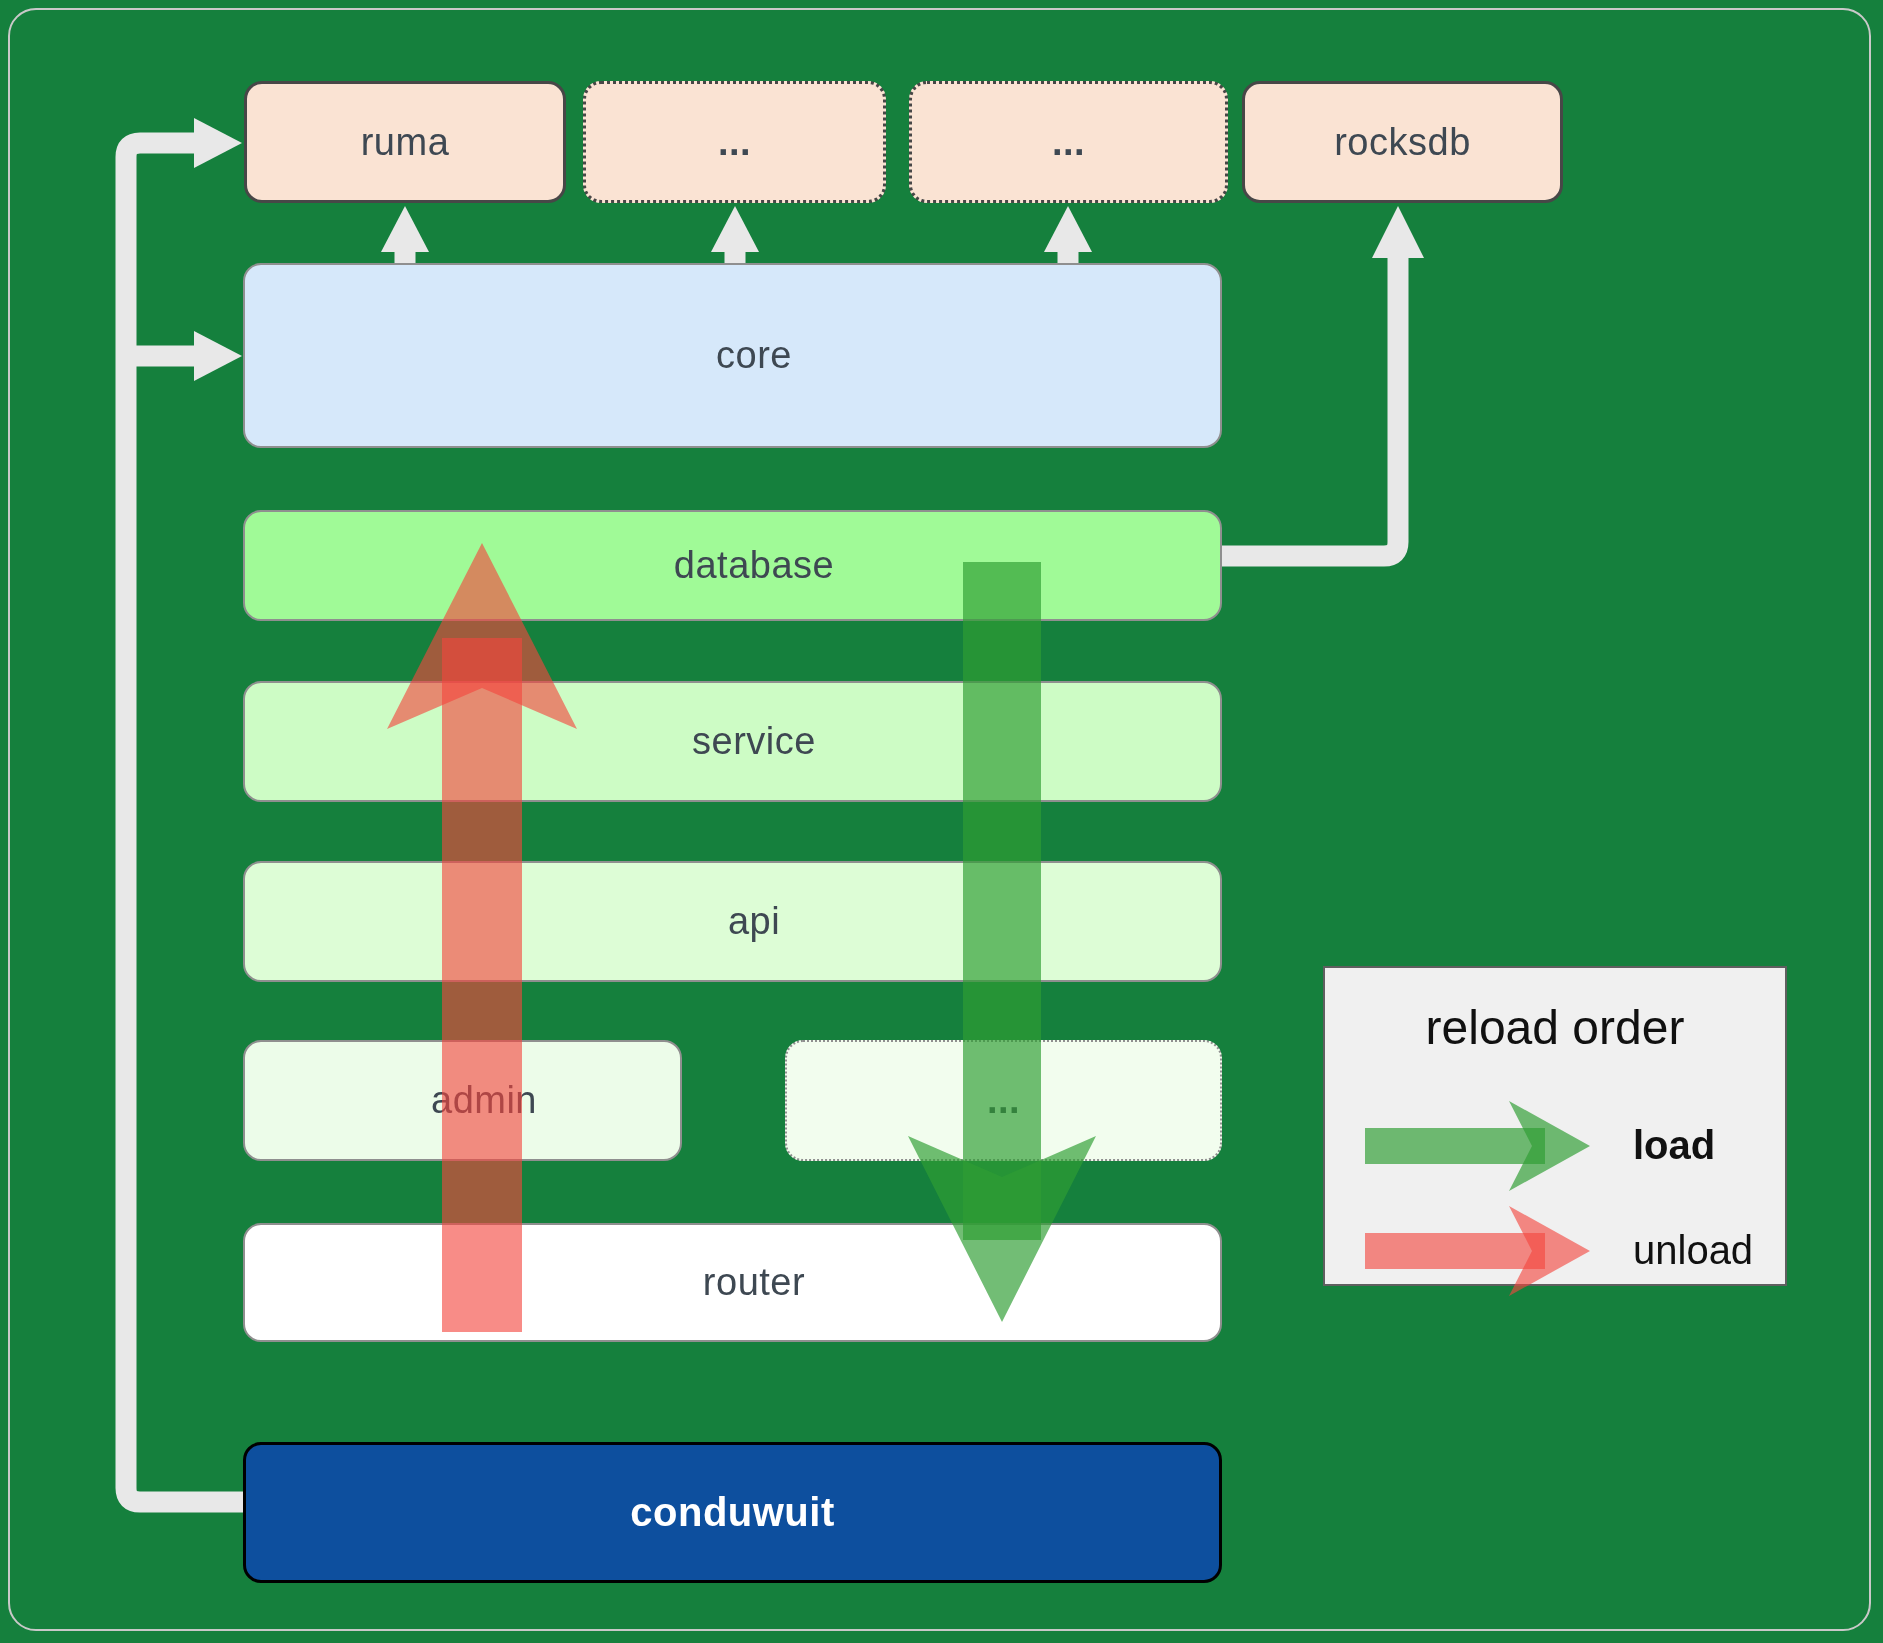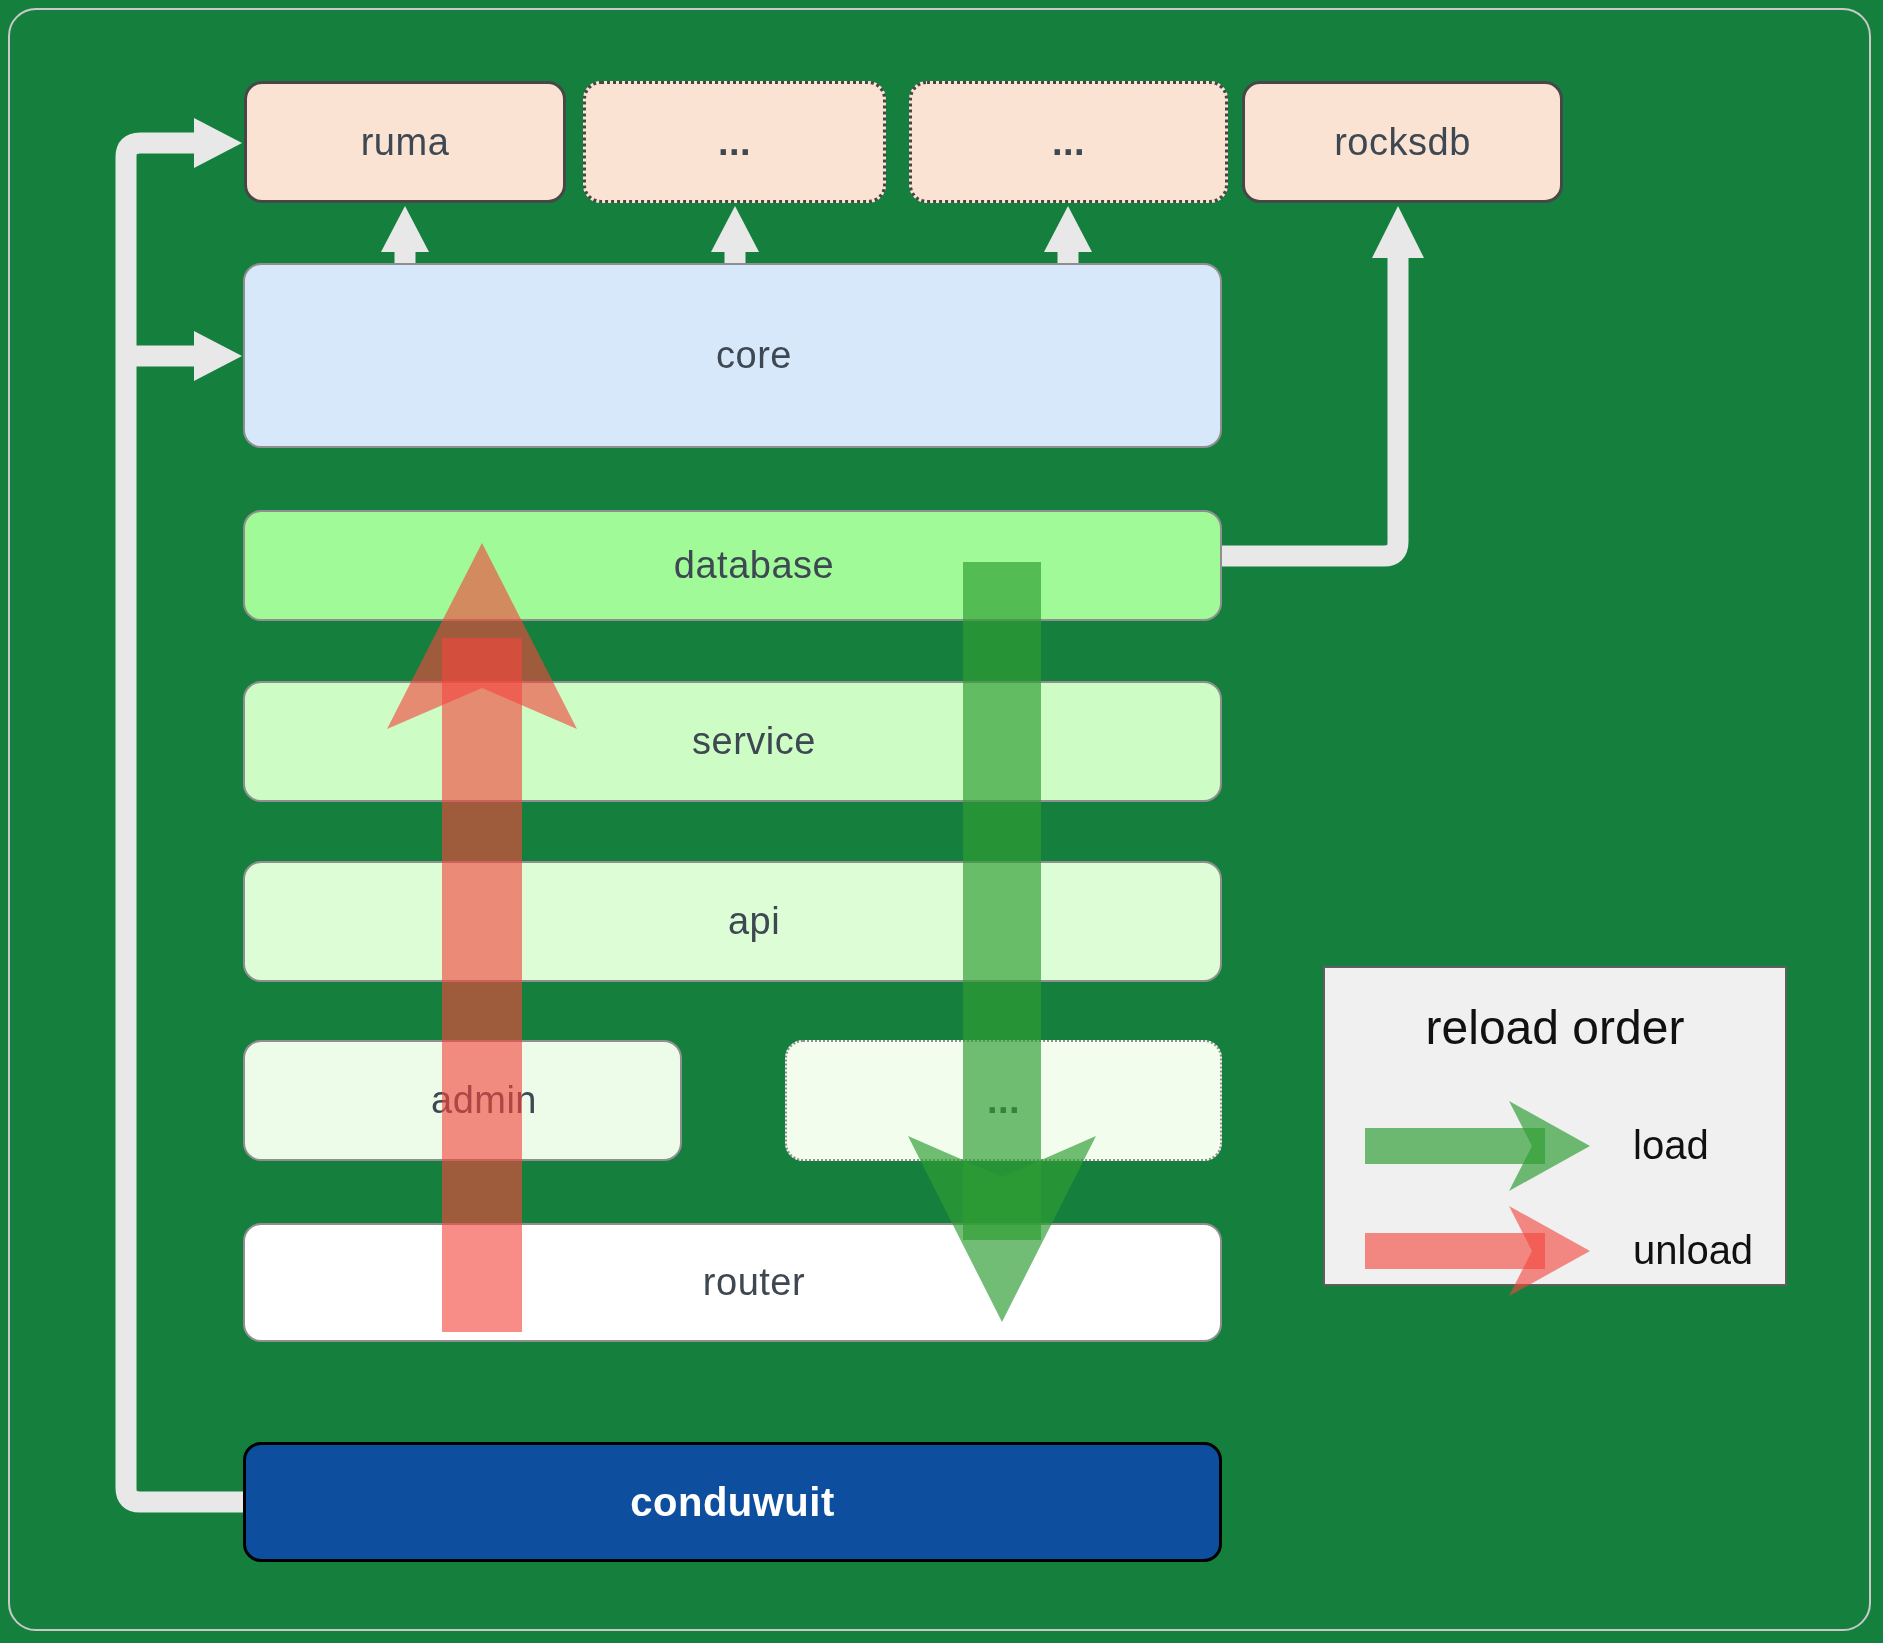--- a/index.html
+++ b/index.html
@@ -100,32 +100,32 @@
     <span>admin</span>
   </div>
   <div class="box b-dot-gray bold" style="left: 785px; top: 1040px; width: 437px; height: 121px; background: rgb(242, 253, 238);">
     <span>...</span>
   </div>
 
   <div class="box b-solid-gray" style="left: 243px; top: 1223px; width: 979px; height: 119px; background: rgb(255, 255, 255);">
     <span>router</span>
   </div>
 
-  <div class="box b-solid-black bold white-text" style="left: 243px; top: 1442px; width: 979px; height: 120px; background: rgb(13, 79, 158);">
+  <div class="box b-solid-black bold white-text" style="left: 243px; top: 1442px; width: 979px; height: 141px; background: rgb(13, 79, 158);">
     <span>conduwuit</span>
   </div>
 
   <div class="legend" style="background: rgb(240, 240, 240);">
     <div class="legend-title">reload order</div>
 
     <svg class="legend-arrow" style="top:128px;" viewBox="0 0 240 100">
       <rect x="8" y="32" width="180" height="36" fill-opacity="0.68" fill="#2f9e33"></rect>
       <polygon points="233,50 152,5 175,50 152,95" fill-opacity="0.68" fill="#2f9e33"></polygon>
     </svg>
-    <div class="legend-label" style="top:155px;">load</div>
+    <div class="legend-label" style="top:155px;font-weight:bold;">load</div>
 
     <svg class="legend-arrow" style="top:233px;" viewBox="0 0 240 100">
       <rect x="8" y="32" width="180" height="36" fill-opacity="0.62" fill="#f4453e"></rect>
       <polygon points="233,50 152,5 175,50 152,95" fill-opacity="0.62" fill="#f4453e"></polygon>
     </svg>
     <div class="legend-label" style="top:260px;">unload</div>
   </div>
 
   <svg class="svg-layer" width="1883" height="1643">
     <g fill-opacity="0.62" fill="#f4453e">

